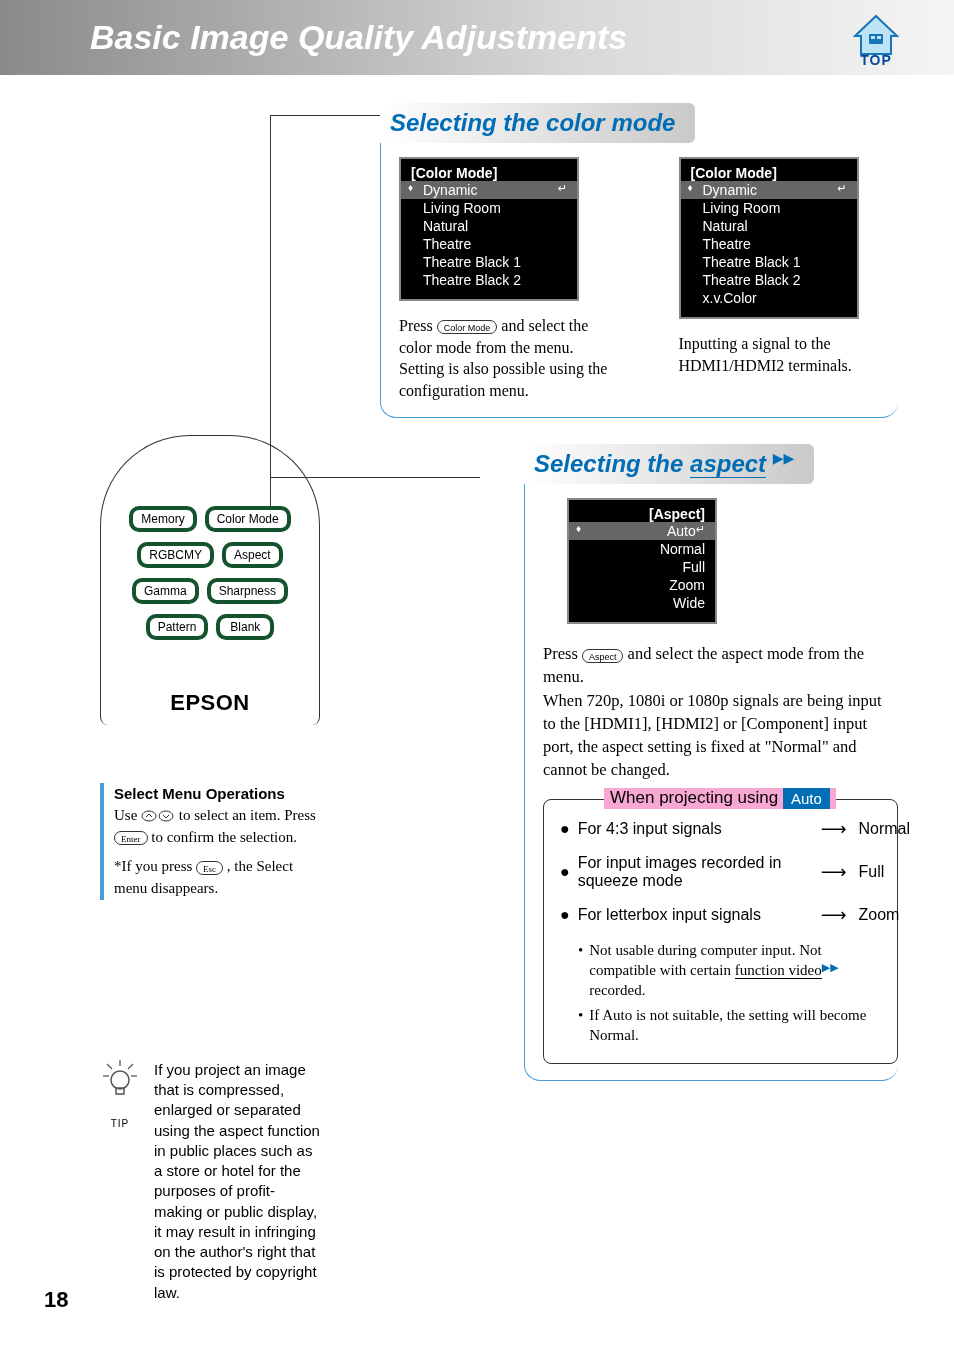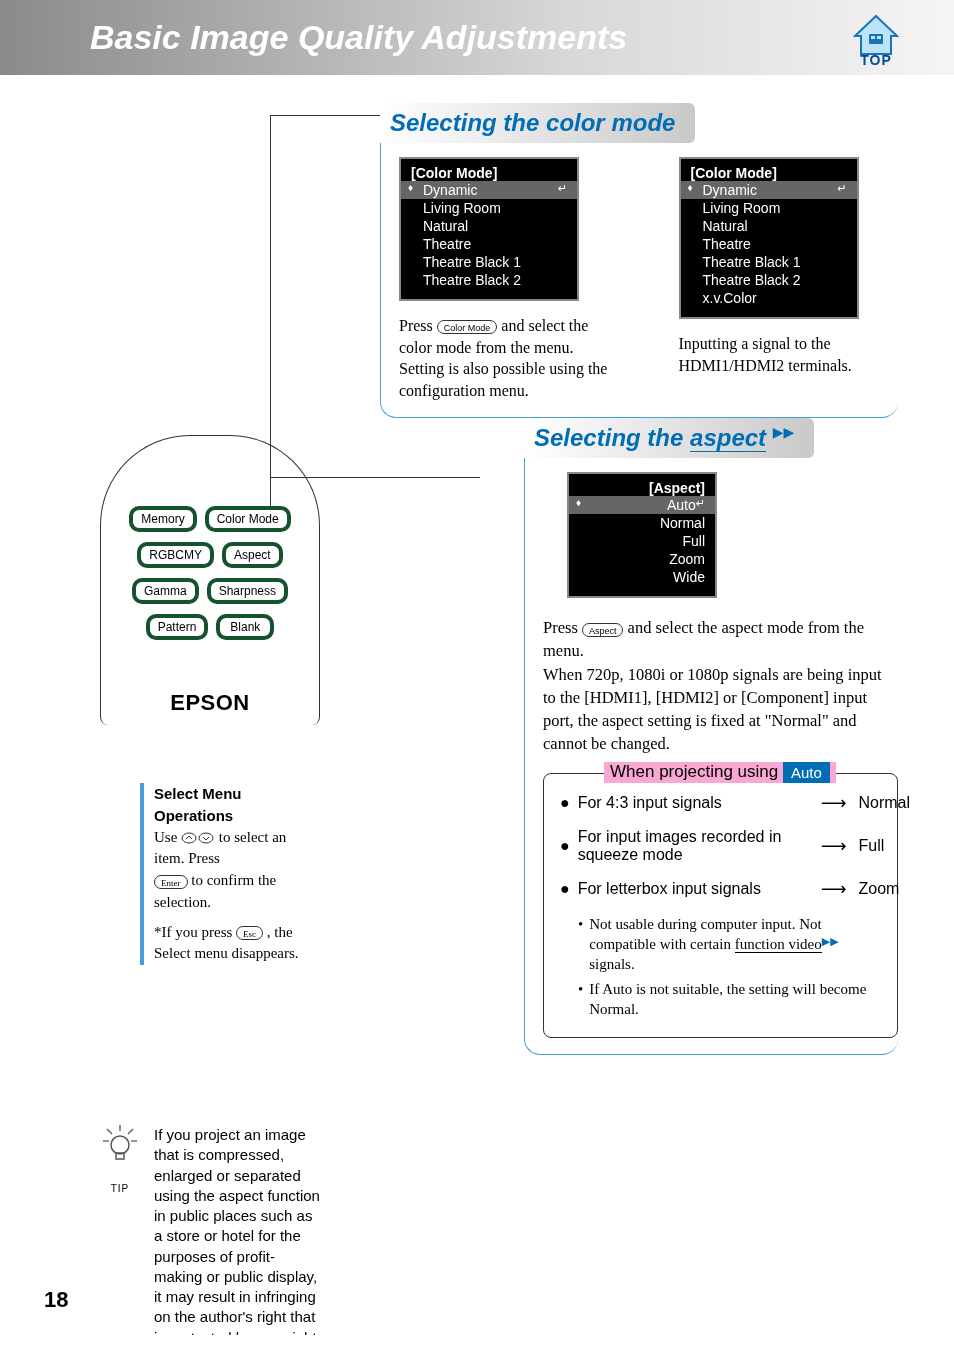--- a/index.html
+++ b/index.html
@@ -75,21 +75,20 @@
     margin-top: 50px;
     letter-spacing: 0.5px;
   }
 
   .select-ops {
     border-left: 4px solid #4a9ed8;
     padding-left: 10px;
     margin-top: 58px;
     font-size: 15px;
     line-height: 1.45;
-    margin-left: 40px;
   }
   .select-ops-title { font-weight: bold; }
   .small-oval {
     display:inline-block;
     border:1px solid #333;
     border-radius: 9px;
     font-size: 9px;
     padding: 0 6px;
     line-height:14px;
     height:14px;
@@ -161,21 +160,21 @@
     border-radius: 8px;
     padding: 0 6px;
     font-size: 9px;
     line-height:14px;
     height:14px;
     vertical-align: middle;
     background:#fff;
     font-family: Arial, sans-serif;
   }
 
-  .section2 { margin-left: 480px; margin-right: 56px; padding-left: 44px;}
+  .section2 { margin-top: 26px; margin-left: 480px; margin-right: 56px; padding-left: 44px;}
   .seclink { border-bottom: 1px solid #006db5; }
   .fwd { color:#006db5; font-size:14px; vertical-align: top;}
 
   .aspect-text {
     font-family:'Times New Roman',serif;
     font-size:16.5px;
     line-height:1.4;
     margin-top:18px;
   }
 
@@ -398,21 +397,21 @@
           <div class="auto-row">
             <span class="dot">●</span>
             <span class="lbl">For letterbox input signals</span>
             <span class="arrow">⟶</span>
             <span>Zoom</span>
           </div>
           <div class="auto-notes">
             <div class="nrow">
               <span>•</span>
               <span>
-                <span>Not usable during computer input. Not compatible with certain </span><span class="cvlink">function video</span><span class="fwd" style="font-size:11px;">▶▶</span><span> signals.</span>
+                <span>Not usable during computer input. Not compatible with certain </span><span class="cvlink">function video</span><span class="fwd" style="font-size:11px;">▶▶</span><span> recorded.</span>
               </span>
             </div>
             <div class="nrow">
               <span>•</span>
               <span>If Auto is not suitable, the setting will become Normal.</span>
             </div>
           </div>
         </div>
       </div>
     </div>

